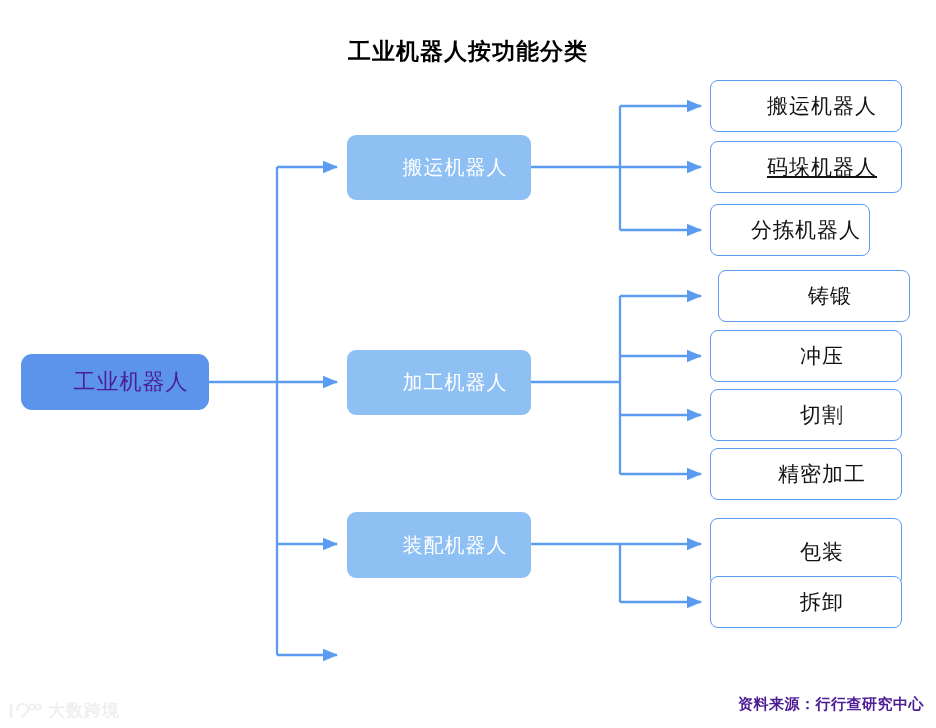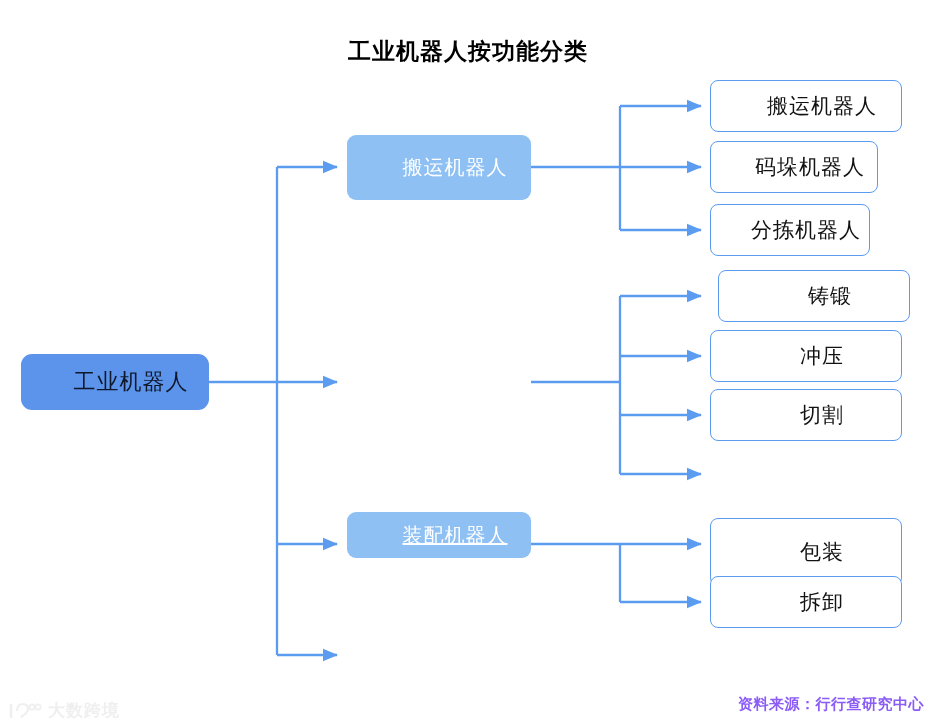--- a/index.html
+++ b/index.html
@@ -48,21 +48,21 @@
     box-sizing: border-box;
     display: flex;
     align-items: center;
     justify-content: center;
     border-radius: 9px;
     white-space: nowrap;
     padding-left: 32px;
   }
   .node-root {
     background: #5b94ea;
-    color: #0f172a;
+    color: #4c1d95;
     font-size: 22px;
     border-radius: 11px;
     letter-spacing: 1px;
   }
   .node-l2 {
     background: #8fc0f4;
     color: #ffffff;
     font-size: 20px;
     letter-spacing: 1px;
   }
@@ -75,21 +75,21 @@
     letter-spacing: 1px;
   }
 
   
   .source {
     position: absolute;
     right: 12px;
     bottom: 14px;
     font-size: 15px;
     font-weight: bold;
-    color: #8b5cf6;
+    color: #4c1d95;
     letter-spacing: 0.5px;
   }
 
   
   .watermark {
     position: absolute;
     left: 8px;
     bottom: 6px;
     display: flex;
     align-items: center;
@@ -144,36 +144,38 @@
       <path d="M620,544 L620,602"></path>
       <path d="M620,544 L701,544" marker-end="url(#arrow)"></path>
       <path d="M620,602 L701,602" marker-end="url(#arrow)"></path>
     </g>
   </svg>
 
   <div class="node node-root" style="left:21px; top:354px; width:188px; height:56px;">工业机器人</div>
 
   <div class="node node-l2" style="left:347px; top:135px; width:184px; height:65px;">搬运机器人</div>
 
+  <div class="node node-l2" style="left:347px; top:350px; width:184px; height:65px;">加工机器人</div>
 
-  <div class="node node-l2" style="left:347px; top:512px; width:184px; height:46px;text-decoration:underline;">装配机器人</div>
+  <div class="node node-l2" style="left:347px; top:512px; width:184px; height:66px;">装配机器人</div>
 
 
   <div class="node node-leaf" style="left:710px; top:80px; width:192px; height:52px;">搬运机器人</div>
 
-  <div class="node node-leaf" style="left:710px; top:141px; width:168px; height:52px;">码垛机器人</div>
+  <div class="node node-leaf" style="left:710px; top:141px; width:192px; height:52px;text-decoration:underline;">码垛机器人</div>
 
   <div class="node node-leaf" style="left:710px; top:204px; width:160px; height:52px;">分拣机器人</div>
 
   <div class="node node-leaf" style="left:710px; top:270px; width:192px; height:52px;margin-left:8px;">铸锻</div>
 
   <div class="node node-leaf" style="left:710px; top:330px; width:192px; height:52px;">冲压</div>
 
   <div class="node node-leaf" style="left:710px; top:389px; width:192px; height:52px;">切割</div>
 
+  <div class="node node-leaf" style="left:710px; top:448px; width:192px; height:52px;">精密加工</div>
 
   <div class="node node-leaf" style="left:710px; top:518px; width:192px; height:68px;">包装</div>
 
   <div class="node node-leaf" style="left:710px; top:576px; width:192px; height:52px;">拆卸</div>
 
   <div class="source">资料来源：行行查研究中心</div>
 
   <div class="watermark">
     <svg width="34" height="20" viewBox="0 0 34 20">
       <path d="M3,3 L3,17" stroke="#d9d9d9" stroke-width="2.6" fill="none"></path>

